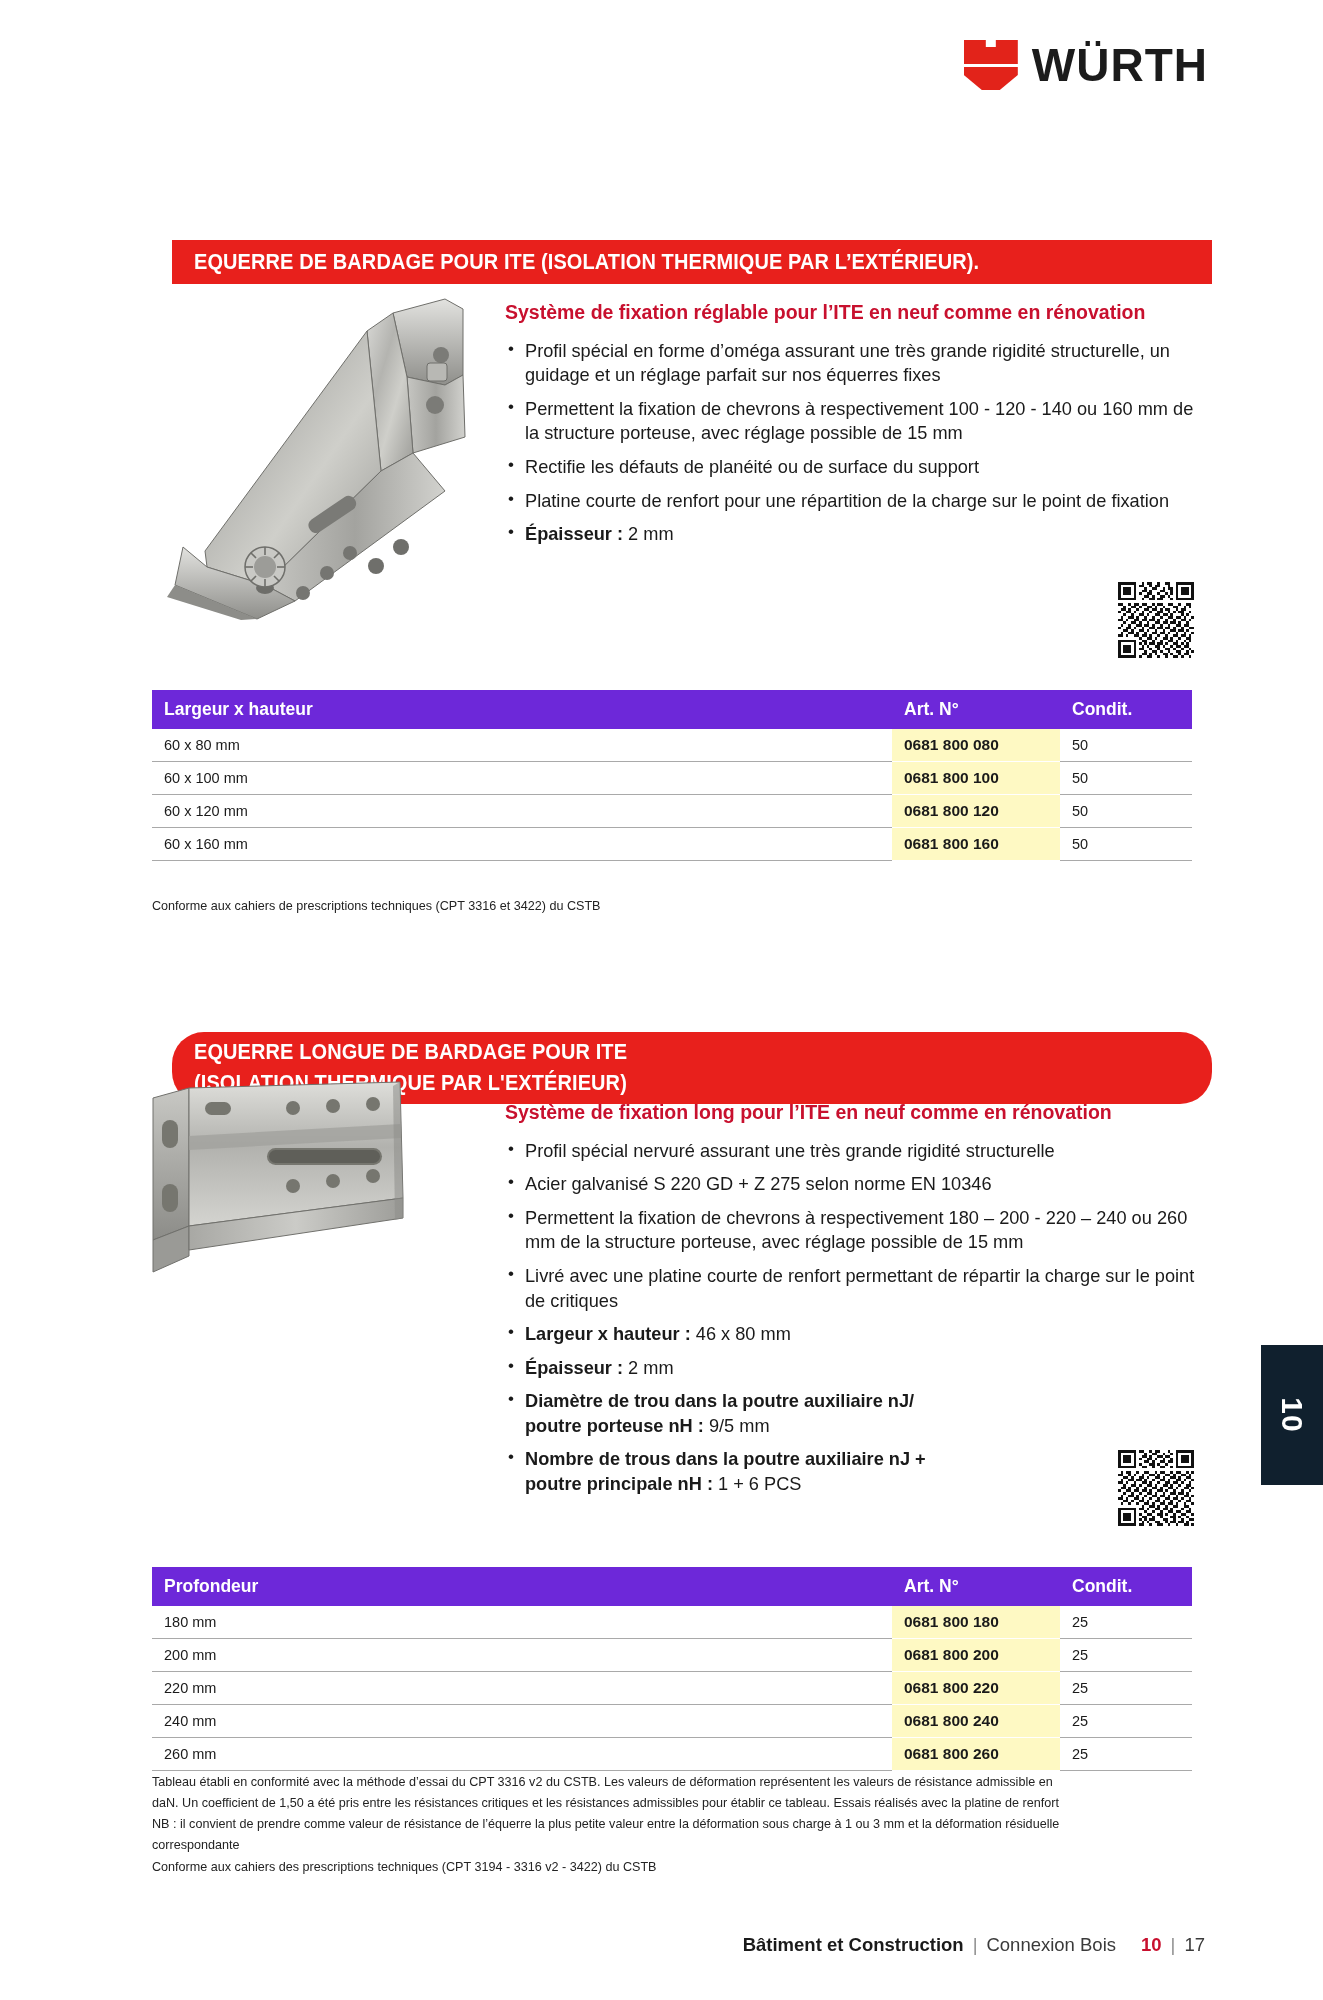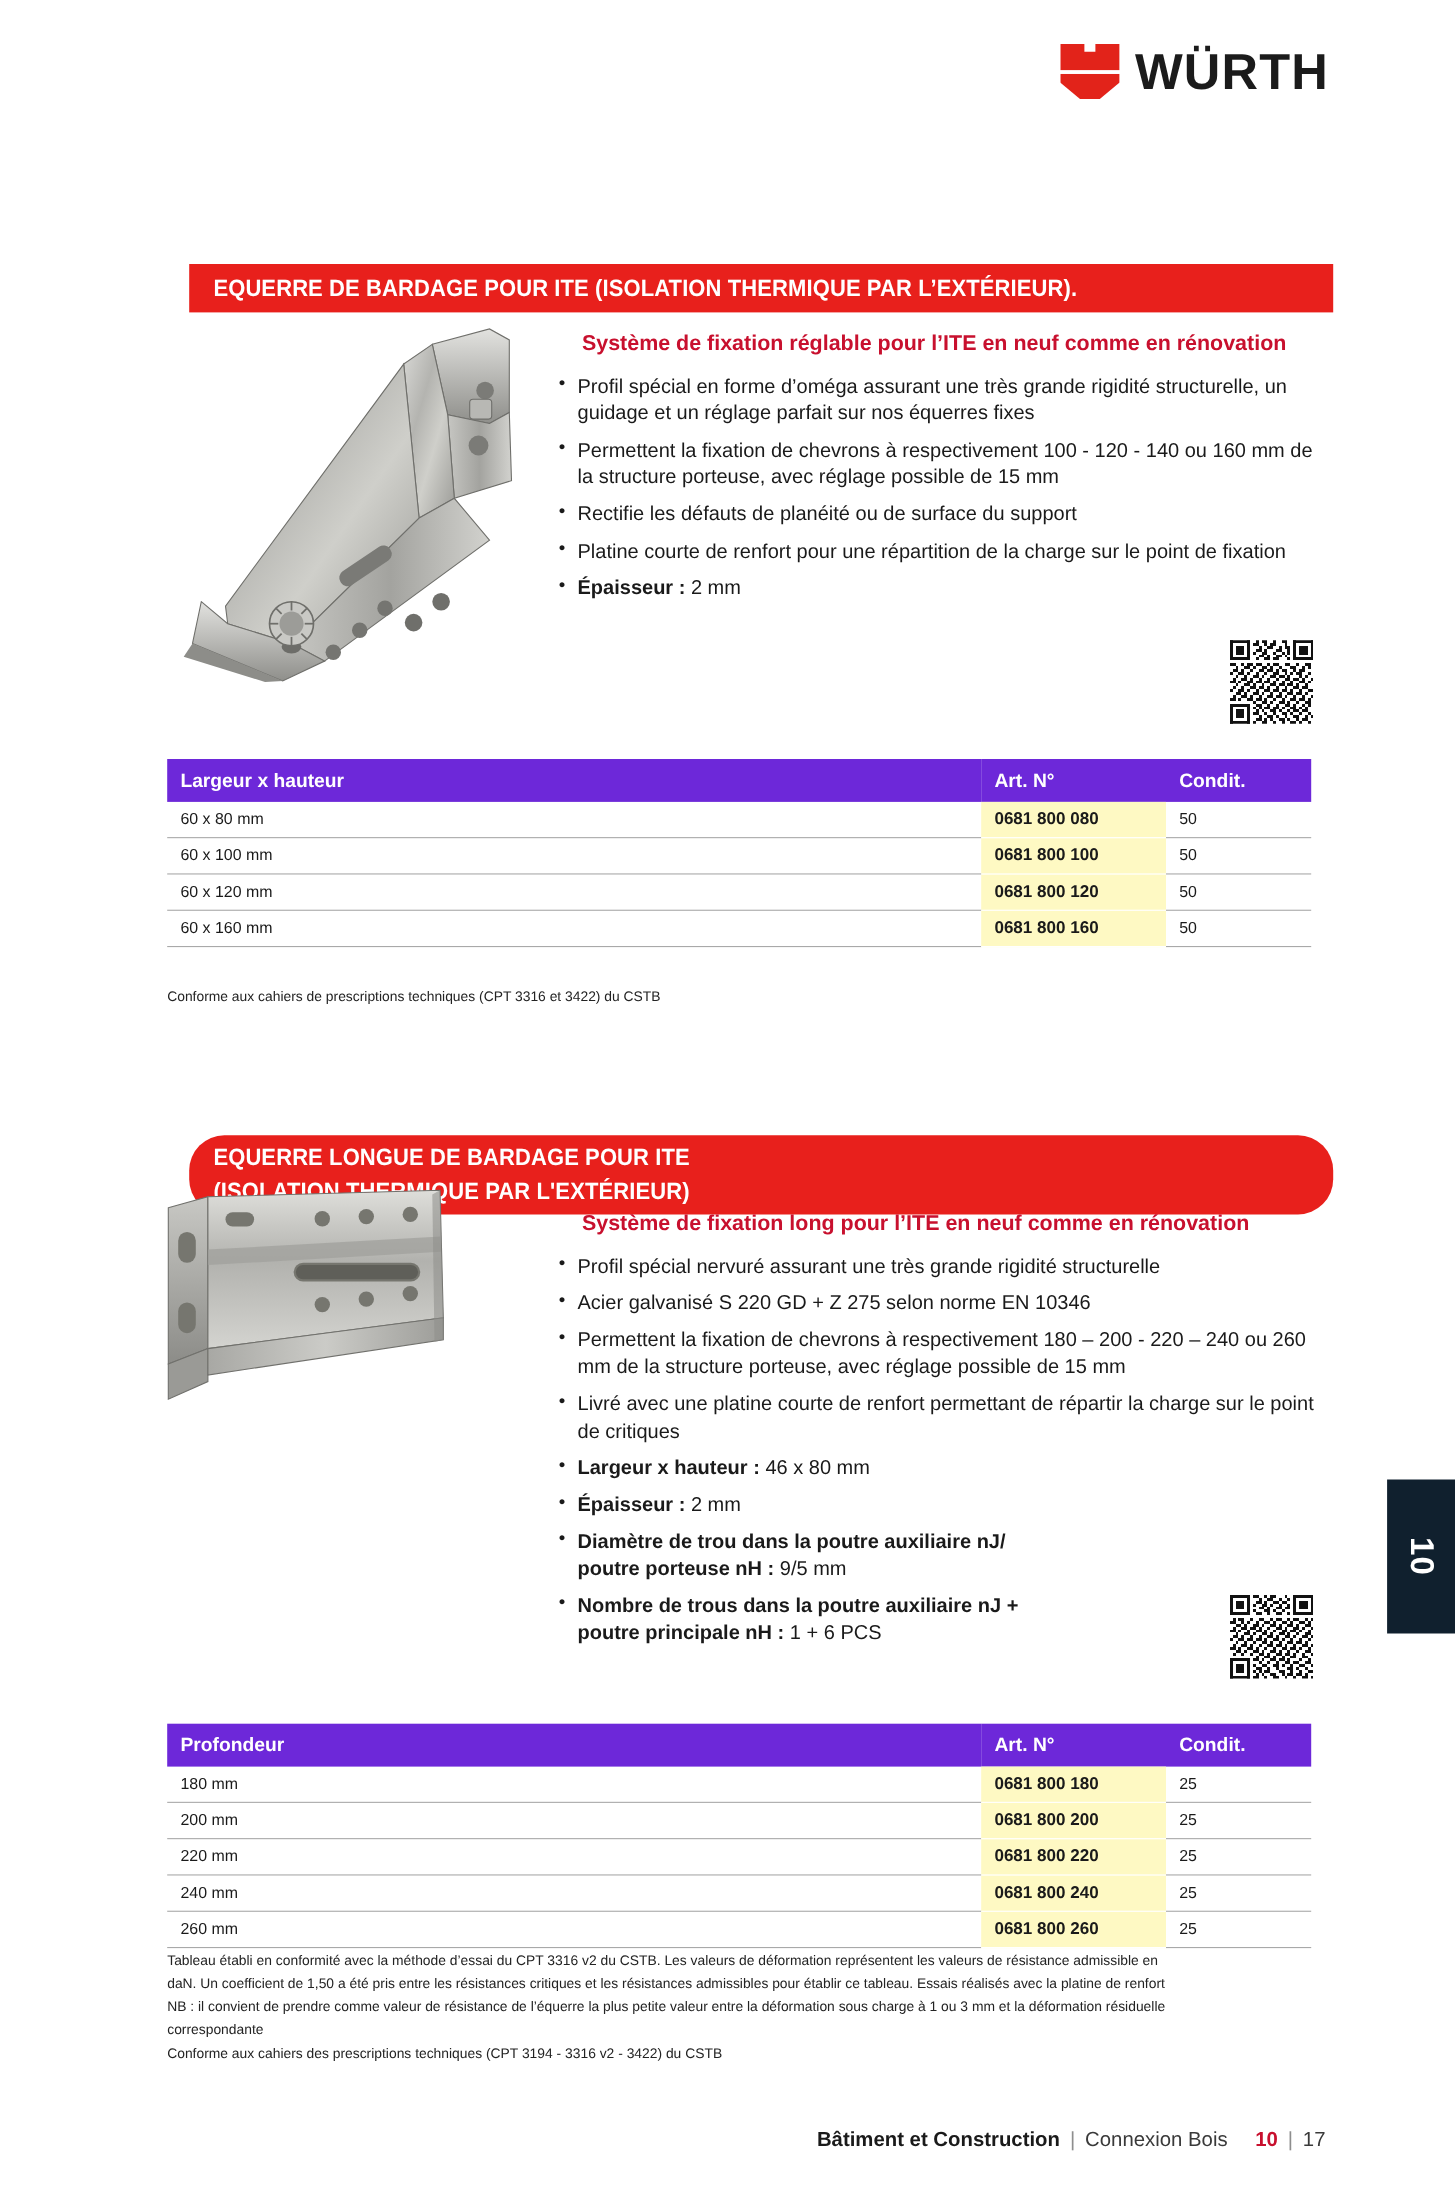--- a/index.html
+++ b/index.html
@@ -92,21 +92,20 @@
     position: absolute;
   }
 
   .sub-title {
     color: #c8102e;
     font-size: 19.5px;
     font-weight: 700;
     line-height: 1.32;
     margin-bottom: 13px;
     max-width: 660px;
-    margin-left: 24px;
   }
 
   ul.feat {
     list-style: none;
     padding: 0;
   }
   ul.feat li {
     position: relative;
     padding-left: 20px;
     font-size: 18.2px;

